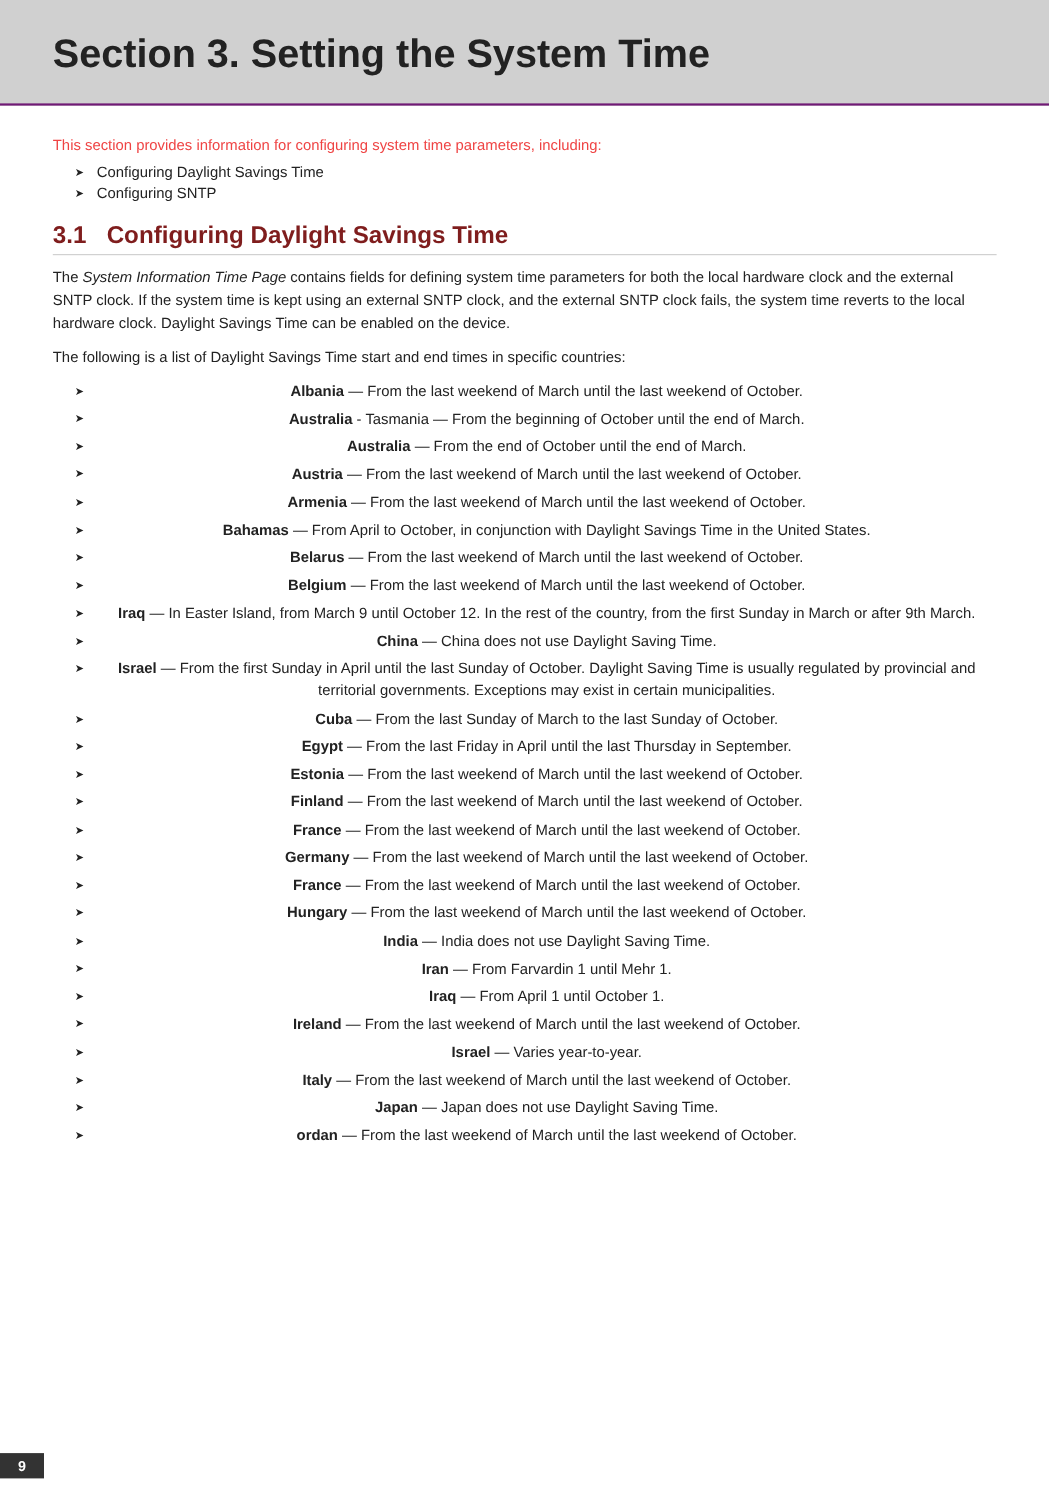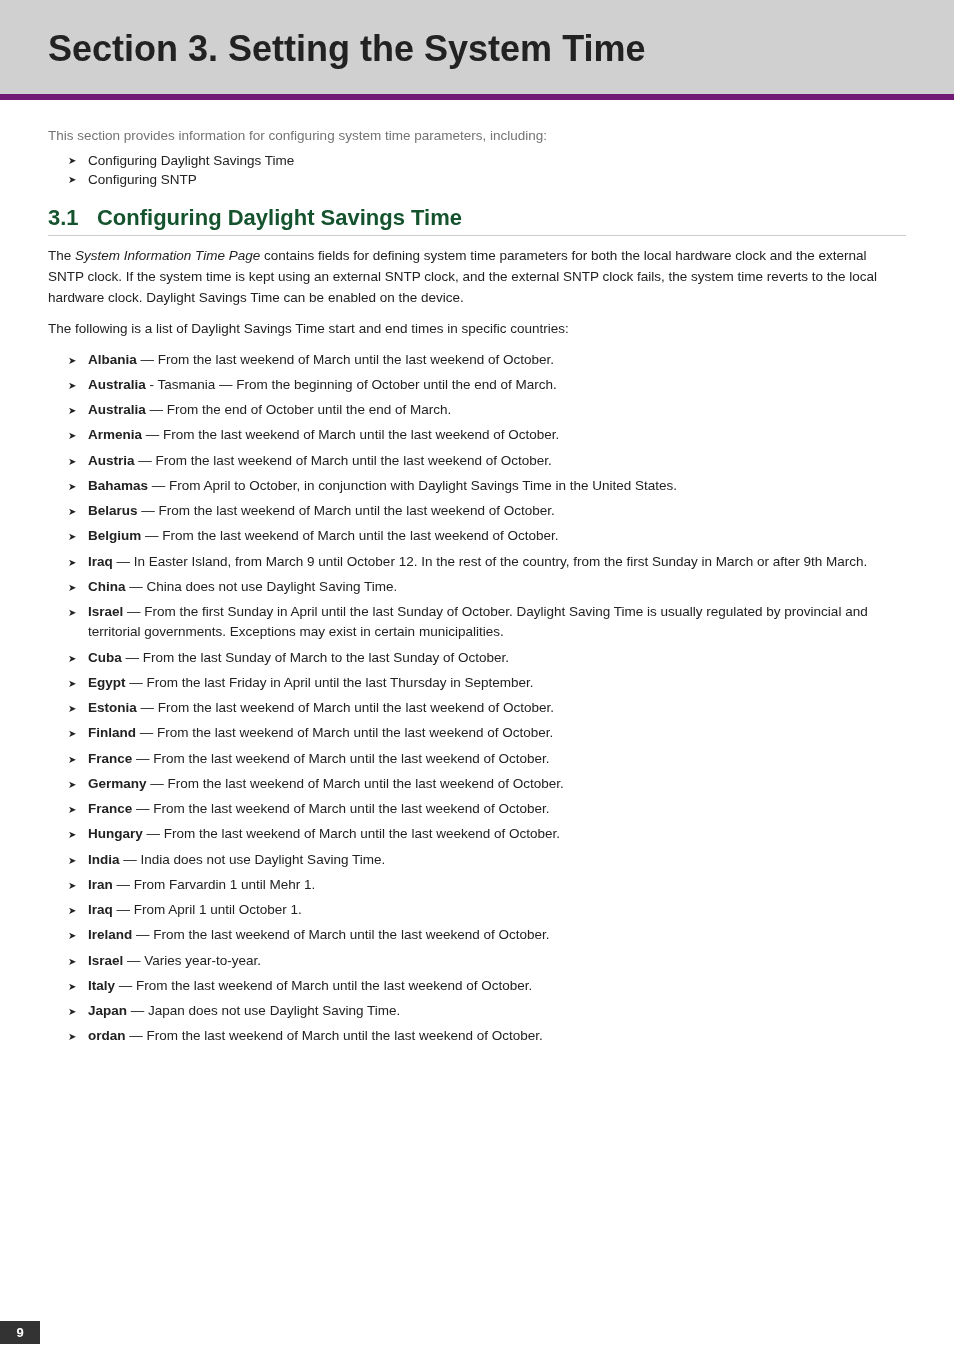--- a/index.html
+++ b/index.html
@@ -15,36 +15,36 @@
       width: 954px;
       min-height: 1360px;
       background: #fff;
       position: relative;
       display: flex;
       flex-direction: column;
     }
     .header-band {
       background: #d0d0d0;
       padding: 28px 36px 24px 48px;
-      border-bottom: 6px solid #701a75;
+      border-bottom: 2px solid #701a75;
     }
     .section-title {
       font-size: 36px;
       font-weight: bold;
       color: #222;
       font-family: Arial, sans-serif;
     }
     .content-area {
       padding: 28px 48px 40px 48px;
       flex: 1;
     }
     .intro-text {
       font-size: 13.5px;
       margin-bottom: 10px;
-      color: #737373;
+      color: #ef4444;
     }
     .bullet-list {
       list-style: none;
       margin: 0 0 18px 20px;
     }
     .bullet-list li {
       position: relative;
       padding-left: 20px;
       margin-bottom: 4px;
       font-size: 13.5px;
@@ -54,21 +54,21 @@
       content: "➤";
       font-size: 10px;
       position: absolute;
       left: 0;
       top: 2px;
       color: #222;
     }
     .subsection-title {
       font-size: 22px;
       font-weight: bold;
-      color: #14532d;
+      color: #7f1d1d;
       margin: 18px 0 10px 0;
       border-bottom: 1px solid #ccc;
       padding-bottom: 4px;
     }
     .body-text {
       font-size: 13.5px;
       line-height: 1.55;
       margin-bottom: 10px;
       color: #222;
     }
@@ -79,20 +79,21 @@
       list-style: none;
       margin: 0 0 10px 20px;
     }
     .country-list li {
       position: relative;
       padding-left: 20px;
       margin-bottom: 5px;
       font-size: 13.5px;
       line-height: 1.5;
       color: #222;
+      text-align: center;
     }
     .country-list li::before {
       content: "➤";
       font-size: 10px;
       position: absolute;
       left: 0;
       top: 3px;
       color: #222;
     }
     .country-list li b {
@@ -137,22 +138,22 @@
     <p class="body-text">
       The <em>System Information Time Page</em> contains fields for defining system time parameters for both the local hardware clock and the external SNTP clock. If the system time is kept using an external SNTP clock, and the external SNTP clock fails, the system time reverts to the local hardware clock. Daylight Savings Time can be enabled on the device.
     </p>
 
     <p class="body-text">The following is a list of Daylight Savings Time start and end times in specific countries:</p>
 
     <ul class="country-list">
       <li><b>Albania</b> — From the last weekend of March until the last weekend of October.</li>
       <li><b>Australia</b> - Tasmania — From the beginning of October until the end of March.</li>
       <li><b>Australia</b> — From the end of October until the end of March.</li>
+      <li><b>Austria</b> — From the last weekend of March until the last weekend of October.</li>
       <li><b>Armenia</b> — From the last weekend of March until the last weekend of October.</li>
-      <li><b>Austria</b> — From the last weekend of March until the last weekend of October.</li>
       <li><b>Bahamas</b> — From April to October, in conjunction with Daylight Savings Time in the United States.</li>
       <li><b>Belarus</b> — From the last weekend of March until the last weekend of October.</li>
       <li><b>Belgium</b> — From the last weekend of March until the last weekend of October.</li>
       <li><b>Iraq</b> — In Easter Island, from March 9 until October 12. In the rest of the country, from the first Sunday in March or after 9th March.</li>
       <li><b>China</b> — China does not use Daylight Saving Time.</li>
       <li><b>Israel</b> — From the first Sunday in April until the last Sunday of October. Daylight Saving Time is usually regulated by provincial and territorial governments. Exceptions may exist in certain municipalities.</li>
       <li><b>Cuba</b> — From the last Sunday of March to the last Sunday of October.</li>
       <li><b>Egypt</b> — From the last Friday in April until the last Thursday in September.</li>
       <li><b>Estonia</b> — From the last weekend of March until the last weekend of October.</li>
       <li><b>Finland</b> — From the last weekend of March until the last weekend of October.</li>

